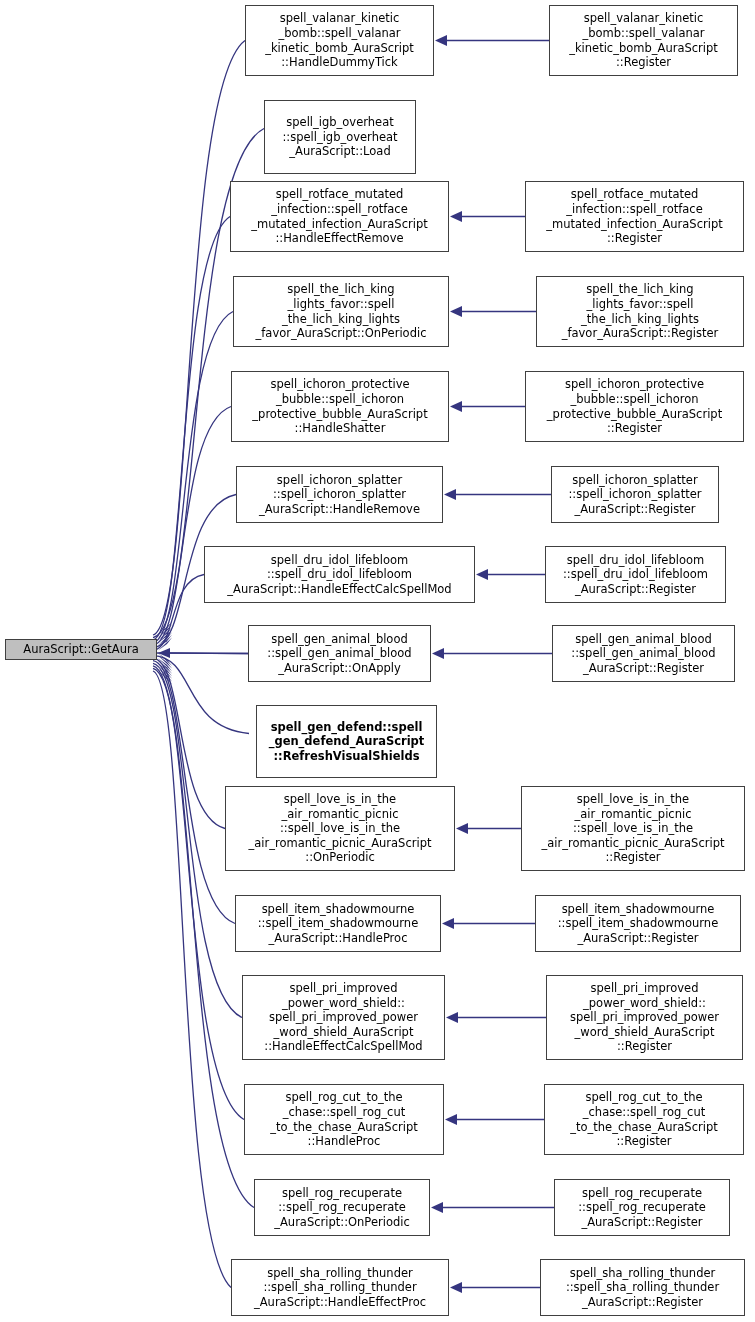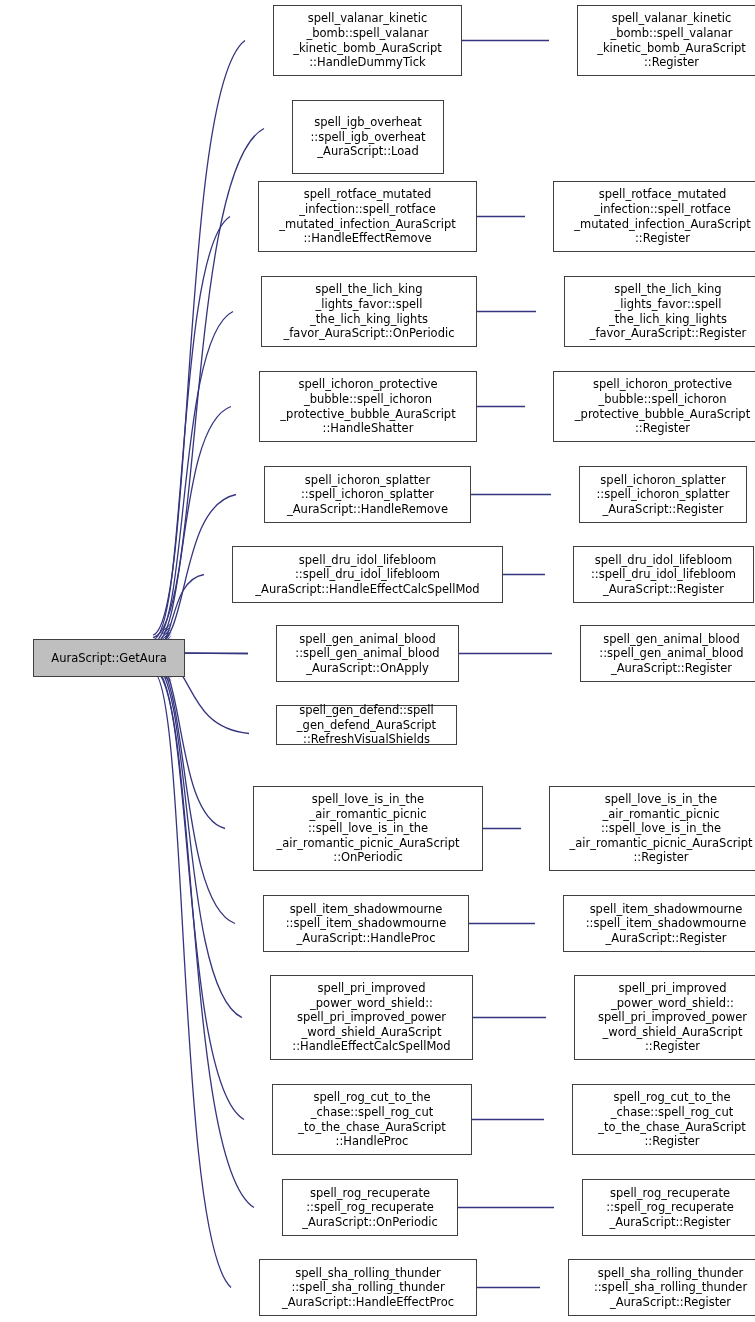--- a/index.html
+++ b/index.html
@@ -31,21 +31,20 @@
     color: #000000;
     display: flex;
     align-items: center;
     justify-content: center;
     text-align: center;
     font-size: 11.5px;
     line-height: 14.6px;
     letter-spacing: 0px;
     white-space: pre-line;
     padding: 0 2px;
-    margin-left: 28px;
   }
   .node.root {
     background: #bfbfbf;
     border: 1px solid #404040;
   }
   .node .lbl {
     display: block;
     width: 100%;
     white-space: pre-line;
   }
@@ -117,21 +116,21 @@
         <path d="M 544 1119.5 L 456 1119.5"></path>
         <path d="M 445 1119.5 l 12 -5.5 l 0 11 z" fill="#35357f" stroke="none"></path>
         <path d="M 554 1207.5 L 442 1207.5"></path>
         <path d="M 431 1207.5 l 12 -5.5 l 0 11 z" fill="#35357f" stroke="none"></path>
         <path d="M 540 1287.5 L 461 1287.5"></path>
         <path d="M 450 1287.5 l 12 -5.5 l 0 11 z" fill="#35357f" stroke="none"></path>
       </g>
   </svg>
 
   <div id="nodes">
-      <div class="node root" style="left: 5px; top: 639px; width: 152px; height: 38px;"><span class="lbl">AuraScript::GetAura</span></div>
+      <div class="node root" style="left: 5px; top: 639px; width: 152px; height: 21px;"><span class="lbl">AuraScript::GetAura</span></div>
       <div class="node" style="left: 245px; top: 5px; width: 189px; height: 71px;"><span class="lbl">spell_valanar_kinetic
 _bomb::spell_valanar
 _kinetic_bomb_AuraScript
 ::HandleDummyTick</span></div>
       <div class="node" style="left: 264px; top: 100px; width: 152px; height: 74px;"><span class="lbl">spell_igb_overheat
 ::spell_igb_overheat
 _AuraScript::Load</span></div>
       <div class="node" style="left: 230px; top: 181px; width: 219px; height: 71px;"><span class="lbl">spell_rotface_mutated
 _infection::spell_rotface
 _mutated_infection_AuraScript
@@ -146,21 +145,21 @@
 ::HandleShatter</span></div>
       <div class="node" style="left: 236px; top: 466px; width: 207px; height: 57px;"><span class="lbl">spell_ichoron_splatter
 ::spell_ichoron_splatter
 _AuraScript::HandleRemove</span></div>
       <div class="node" style="left: 204px; top: 546px; width: 271px; height: 57px;"><span class="lbl">spell_dru_idol_lifebloom
 ::spell_dru_idol_lifebloom
 _AuraScript::HandleEffectCalcSpellMod</span></div>
       <div class="node" style="left: 248px; top: 625px; width: 183px; height: 57px;"><span class="lbl">spell_gen_animal_blood
 ::spell_gen_animal_blood
 _AuraScript::OnApply</span></div>
-      <div class="node" style="left: 248px; top: 705px; width: 181px; height: 40px;"><span class="lbl">spell_gen_defend::spell
+      <div class="node" style="left: 256px; top: 705px; width: 181px; height: 73px; font-weight: bold;"><span class="lbl">spell_gen_defend::spell
 _gen_defend_AuraScript
 ::RefreshVisualShields</span></div>
       <div class="node" style="left: 225px; top: 786px; width: 230px; height: 85px;"><span class="lbl">spell_love_is_in_the
 _air_romantic_picnic
 ::spell_love_is_in_the
 _air_romantic_picnic_AuraScript
 ::OnPeriodic</span></div>
       <div class="node" style="left: 235px; top: 895px; width: 206px; height: 57px;"><span class="lbl">spell_item_shadowmourne
 ::spell_item_shadowmourne
 _AuraScript::HandleProc</span></div>

